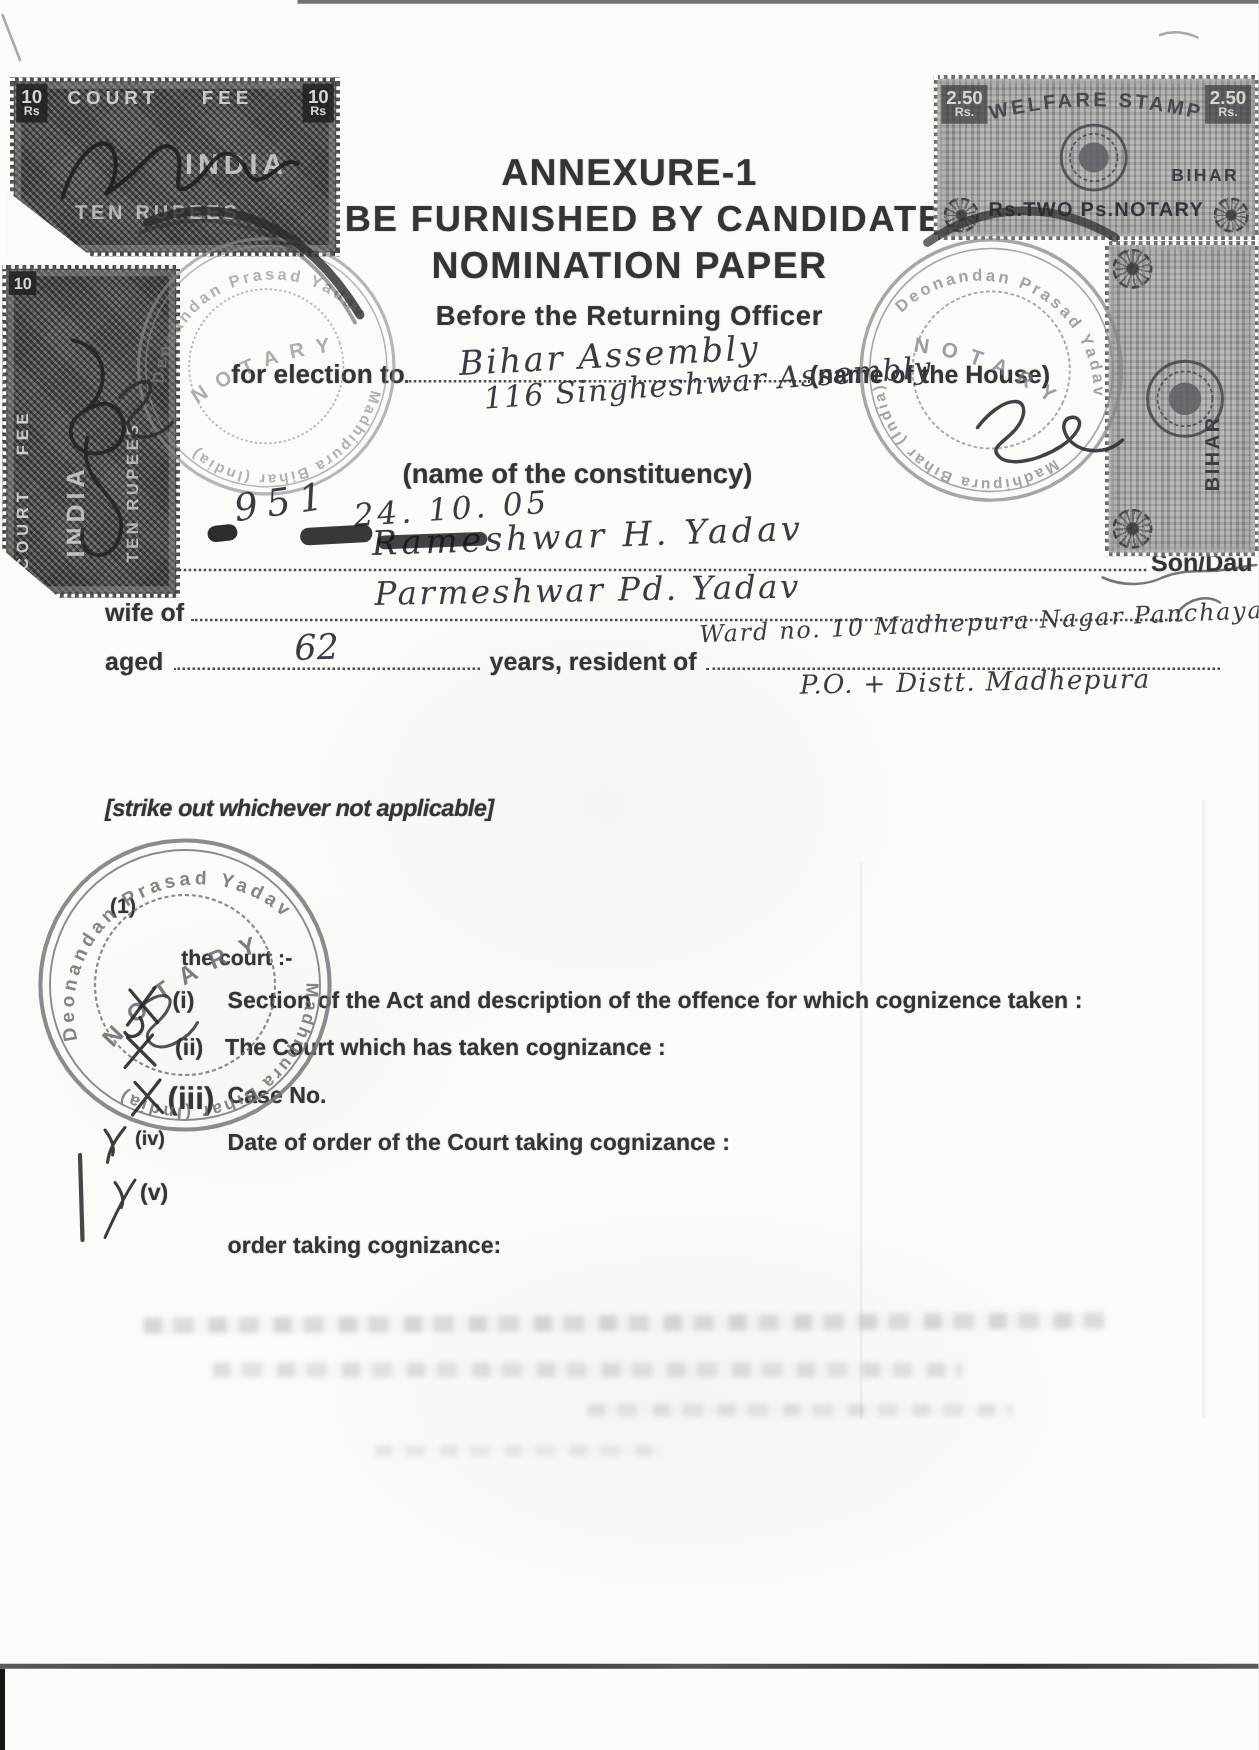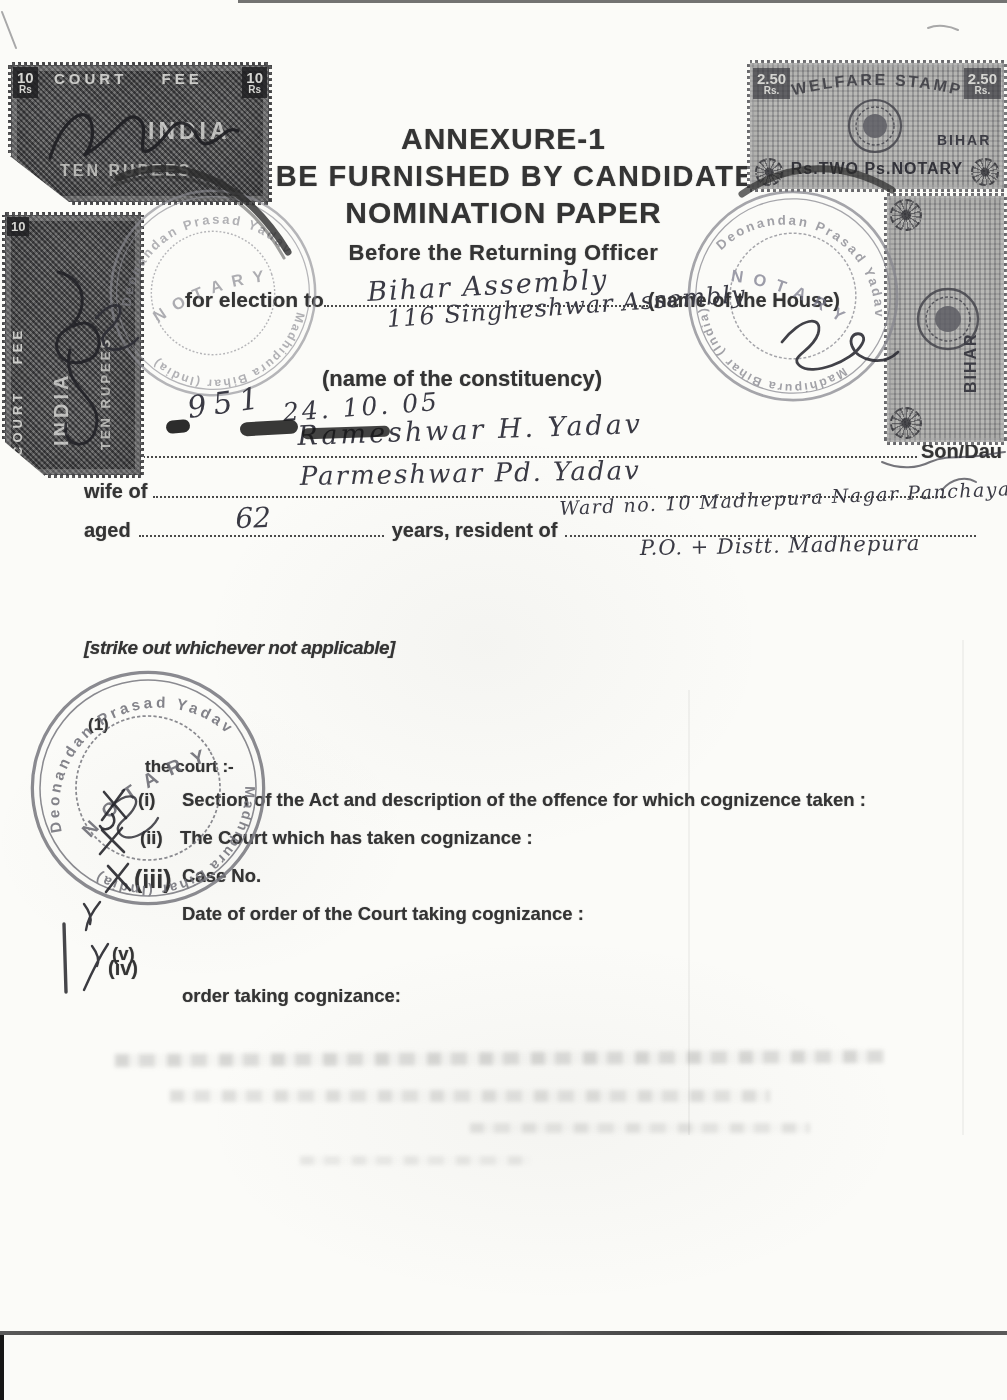--- a/index.html
+++ b/index.html
@@ -116,21 +116,21 @@
 
   <div class="printed" style="left:138px;top:789px;font-size:18.5px">(i)</div>
   <div class="printed" style="left:182px;top:789px;font-size:18.5px;width:790px">Section of the Act and description of the offence for which cognizence taken :</div>
 
   <div class="printed" style="left:140px;top:827px;font-size:18.5px">(ii)</div>
   <div class="printed" style="left:180px;top:827px;font-size:18.5px">The Court which has taken cognizance :</div>
 
   <div class="printed" style="left:134px;top:865px;font-size:25px">(iii)</div>
   <div class="printed" style="left:182px;top:865px;font-size:18.5px">Case No.</div>
 
-  <div class="printed" style="left:108px;top:957px;font-size:20px">(iv)</div>
+  <div class="printed" style="left:108px;top:903px;font-size:16px">(iv)</div>
   <div class="printed" style="left:182px;top:903px;font-size:18.5px">Date of order of the Court taking cognizance :</div>
 
   <div class="printed" style="left:112px;top:943px;font-size:18.5px">(v)</div>
   <div class="printed" style="left:182px;top:985px;font-size:18.5px">order taking cognizance:</div>
 
   <div class="stamp cf" style="left:8px;top:62px;width:264px;height:143px">
     <span class="denom" style="left:5px;top:5px"><b>10</b><small>Rs</small></span>
     <span class="denom" style="right:5px;top:5px"><b>10</b><small>Rs</small></span>
     <span class="cf-banner" style="left:46px;top:8px">COURT FEE</span>
     <span class="cf-india" style="left:140px;top:56px">INDIA</span>

